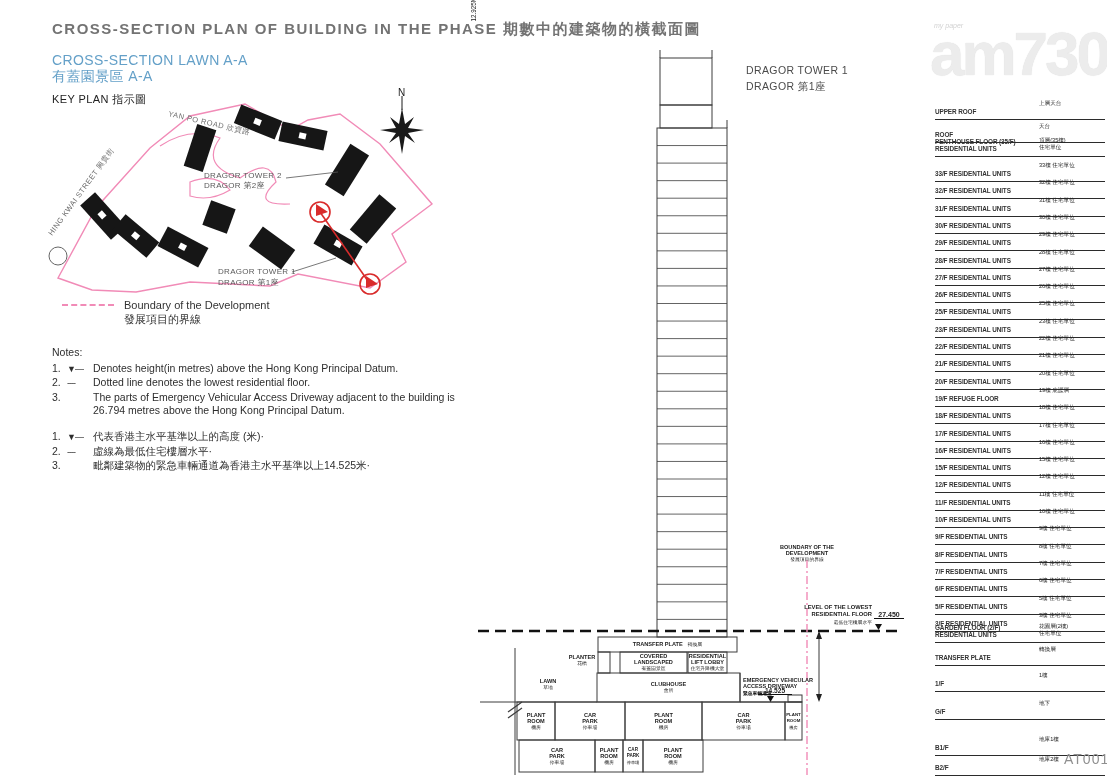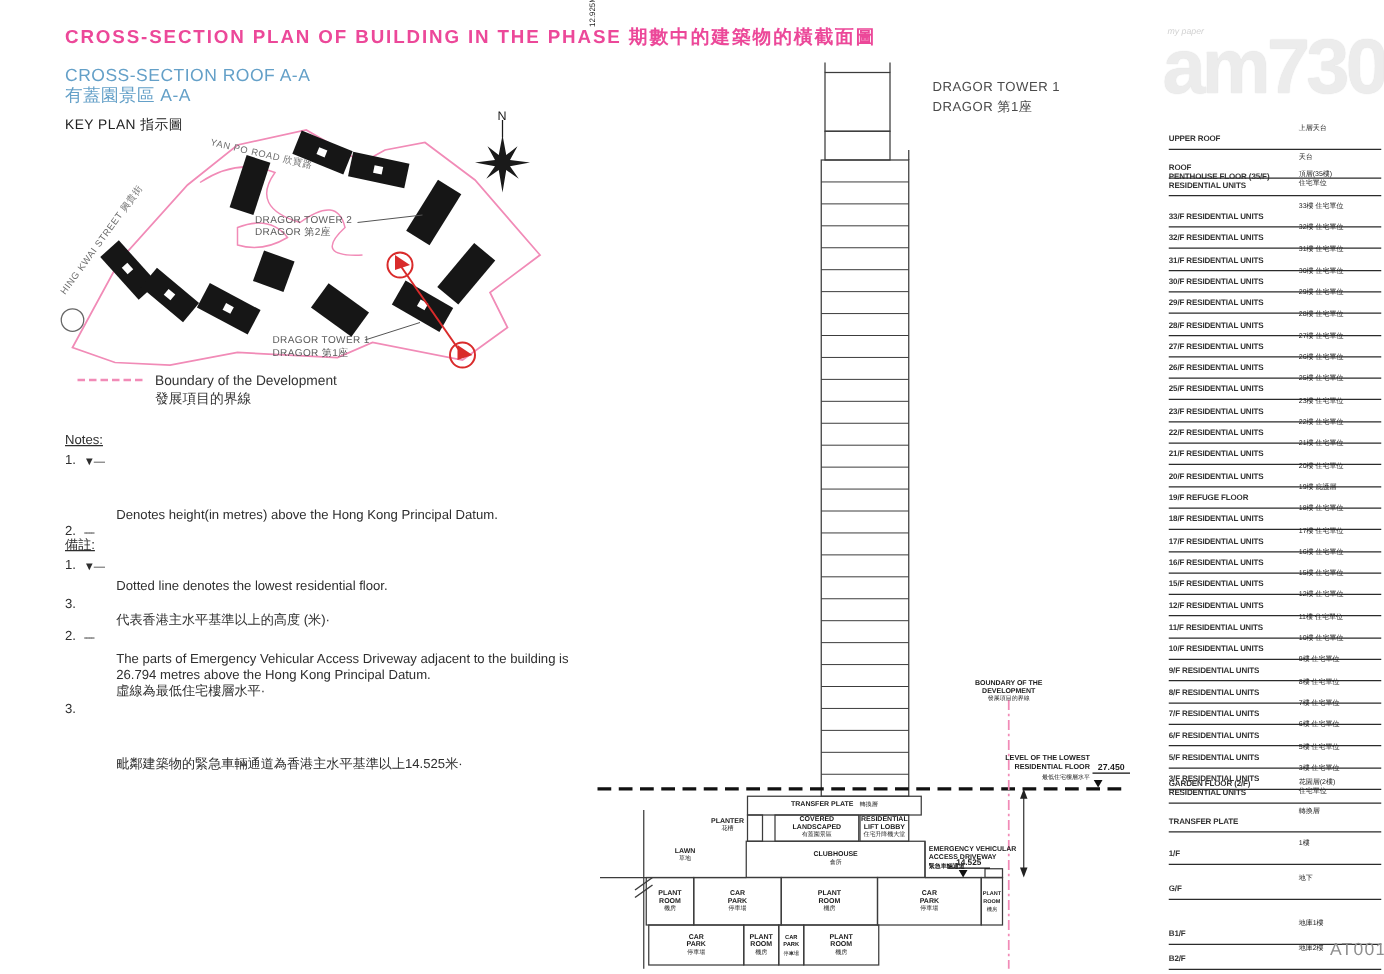--- a/index.html
+++ b/index.html
@@ -1,33 +1,33 @@
 <!DOCTYPE html>
 <html><head>
 <meta charset="utf-8">
 <style>
   html,body{margin:0;padding:0;background:#fff;}
   body{width:1107px;height:779px;position:relative;overflow:hidden;
        font-family:"Liberation Sans","DejaVu Sans",sans-serif;color:#333;}
   .abs{position:absolute;}
   
-  #page-title{left:52px;top:20px;font-size:15px;font-weight:bold;letter-spacing:1.5px;color:#ec4899;}
+  #page-title{left:52px;top:20px;font-size:15px;font-weight:bold;letter-spacing:1.5px;color:#737373;}
   #subtitle{left:52px;top:52px;color:#64a0c8;font-size:14px;line-height:16px;letter-spacing:.4px;}
   #keyplan-label{left:52px;top:92px;font-size:11px;letter-spacing:.4px;color:#222;}
   
   #legend{left:62px;top:298px;font-size:11px;line-height:14px;color:#333;}
   #legend .dash{display:inline-block;width:52px;border-top:2px dashed #f18bb7;vertical-align:middle;margin-right:10px;margin-bottom:3px;}
   #legend .txt{display:inline-block;vertical-align:top;}
   
   .notes{left:52px;font-size:10.5px;line-height:13.5px;color:#2e2e2e;width:420px;}
-  .notes .hd{text-decoration:underline;margin-bottom:2px;}
+  .notes .hd{margin-bottom:2px;}
   .nrow{display:flex;}
   .nrow .num{width:15px;flex:0 0 15px;}
   .nrow .mk{width:26px;flex:0 0 26px;letter-spacing:-1px;font-size:9px;padding-top:1px;}
-  .nrow .tx{flex:1;margin-top:44px;}
+  .nrow .tx{flex:1;}
   
   #section{left:470px;top:40px;width:470px;height:739px;}
   #section svg{position:absolute;left:0;top:0;}
   .slabel{position:absolute;white-space:pre-line;color:#1c1c1c;}
   .box-label{display:flex;flex-direction:column;align-items:center;justify-content:center;text-align:center;}
   .bl-en{font-size:5.6px;font-weight:bold;line-height:6.2px;white-space:pre-line;}
   .bl-zh{font-size:4.8px;line-height:5.6px;margin-top:1px;white-space:pre-line;}
   #tower-name{left:276px;top:22px;font-size:10.5px;line-height:16px;color:#4a4a4a;letter-spacing:.4px;white-space:pre-line;}
   #dim-text{left:346px;top:668px;width:72px;font-size:6.3px;transform:rotate(-90deg);transform-origin:0 0;text-align:center;color:#1c1c1c;}
   
@@ -42,21 +42,21 @@
   #wm .tag{position:absolute;left:6px;top:8px;font-size:7px;font-style:italic;color:#d2d2d2;}
   #drawing-no{left:1064px;top:751px;font-size:14px;color:#8f8f8f;letter-spacing:1px;}
   .kp-text{font-size:7.5px;fill:#6d6d6d;letter-spacing:.5px;}
   .kp-tower{font-size:8px;fill:#5a5a5a;letter-spacing:.3px;}
 </style>
 </head>
 <body>
 
 <div class="abs" id="page-title">CROSS-SECTION PLAN OF BUILDING IN THE PHASE 期數中的建築物的橫截面圖</div>
 <div class="abs" id="subtitle">
-  <div>CROSS-SECTION ROOF A-A</div>
+  <div>CROSS-SECTION LAWN A-A</div>
   <div>有蓋園景區 A-A</div>
 </div>
 <div class="abs" id="keyplan-label">KEY PLAN 指示圖</div>
 
 <div class="abs" id="wm">
   <div class="tag">my paper</div>
   <div class="logo">am730</div>
 </div>
 
 <svg class="abs" style="left:40px;top:86px;" width="400" height="218" viewBox="0 0 400 218">
@@ -136,21 +136,20 @@
       </div>
       <div class="nrow">
         <span class="num">3.</span>
         <span class="mk"></span>
         <span class="tx">The parts of Emergency Vehicular Access Driveway adjacent to the building is 26.794 metres above the Hong Kong Principal Datum.</span>
       </div>
     </div>
 </div>
 
 <div class="abs notes" style="top:430px;" id="notes-zh">
-  <div class="hd">備註:</div>
   <div id="notes-zh-rows">
       <div class="nrow">
         <span class="num">1.</span>
         <span class="mk">▼—</span>
         <span class="tx">代表香港主水平基準以上的高度 (米)·</span>
       </div>
       <div class="nrow">
         <span class="num">2.</span>
         <span class="mk">----</span>
         <span class="tx">虛線為最低住宅樓層水平·</span>

